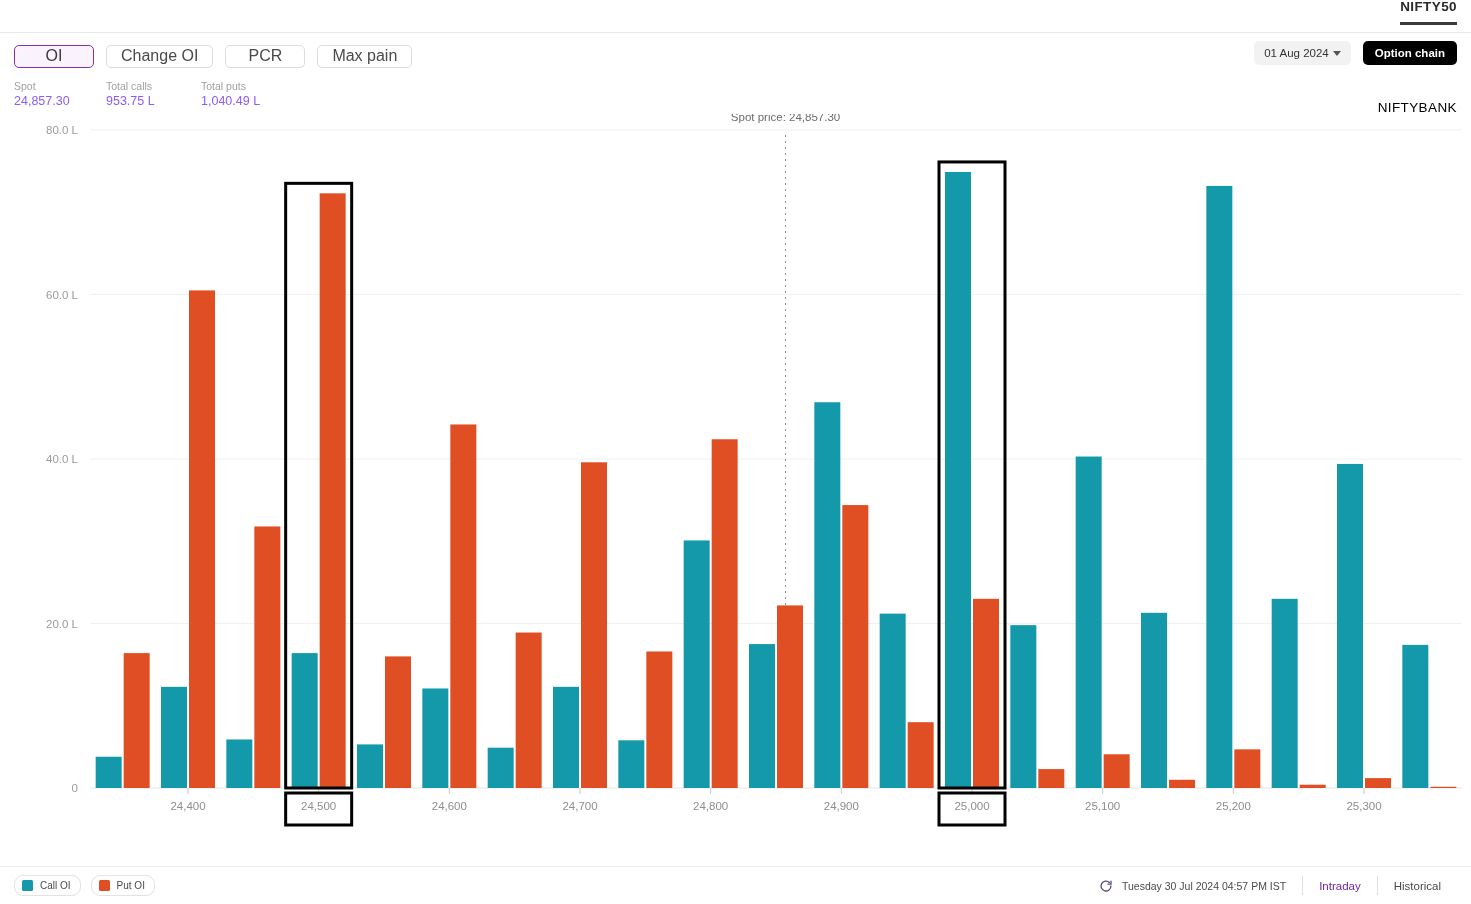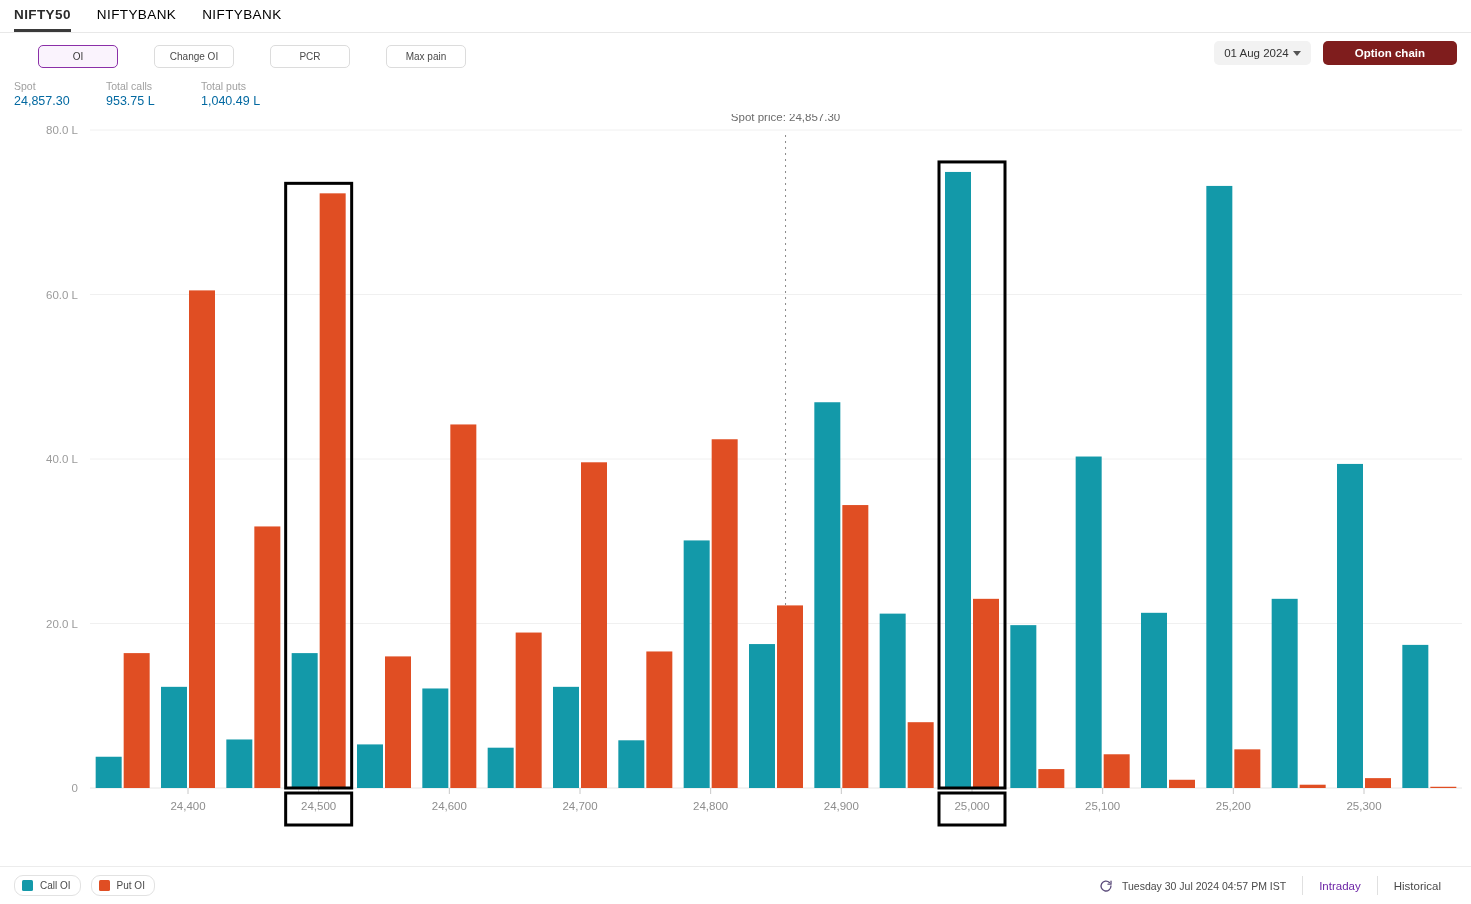--- a/index.html
+++ b/index.html
@@ -11,71 +11,71 @@
     color: #3c3c3c;
     overflow: hidden;
   }
 
   
   .index-tabs {
     display: flex; align-items: flex-end;
     height: 33px; padding: 0 14px;
     border-bottom: 1px solid #e8e8e8;
     gap: 26px;
+    flex-direction: column;
   }
   .index-tab {
     font-size: 13.5px; letter-spacing: .4px;
     color: #000000; padding-bottom: 8px;
     border-bottom: 3px solid transparent;
     cursor: pointer; line-height: 1;
   }
   .index-tab.active { color: #2b2b2b; font-weight: 700; border-bottom-color: #3a3a3a; }
 
   
   .controls {
     position: relative;
     height: 30px; margin-top: 8px;
     padding: 0 14px;
     display: flex; align-items: center; gap: 12px;
   }
   .seg-btn {
     height: 23px; min-width: 80px; padding: 0 14px;
     border: 1px solid #dcdcdc; border-radius: 5px;
-    background: #fff; font-size: 10px; color: #4a4a4a;
+    background: #fff; font-size: 16px; color: #4a4a4a;
     cursor: pointer; display: flex; align-items: center; justify-content: center;
     white-space: nowrap;
-    margin-left: 24px;
   }
   .seg-btn.active {
     border-color: #8b2fa8; background: #faf3fd; color: #3a3a3a;
   }
   .right-controls {
     position: absolute; right: 14px; top: 0;
     display: flex; align-items: center; gap: 12px;
   }
   .date-select {
     height: 24px; padding: 0 10px;
     background: #f2f2f2; border: none; border-radius: 5px;
     font-size: 11.5px; color: #333;
     display: flex; align-items: center; gap: 4px; cursor: pointer;
   }
   .chev { width: 0; height: 0; border-left: 4px solid transparent; border-right: 4px solid transparent; border-top: 5px solid #555; }
   .opt-chain-btn {
-    height: 24px; padding: 0 32px;
-    background: #7f1d1d; color: #fff;
+    height: 24px; padding: 0 12px;
+    background: #000000; color: #fff;
     border: none; border-radius: 5px;
     font-size: 11.5px; font-weight: 700; cursor: pointer;
     display: flex; align-items: center;
   }
 
   
   .stats { display: flex; padding: 8px 14px 0 14px; }
   .stat { margin-right: 0; }
   .stat-label { font-size: 10.5px; color: #a0a0a0; line-height: 14px; }
-  .stat-value { font-size: 12.5px; color: #0369a1; line-height: 17px; }
+  .stat-value { font-size: 12.5px; color: #8b5cf6; line-height: 17px; }
   .stat:nth-child(1) { width: 92px; }
   .stat:nth-child(2) { width: 95px; }
 
   
   .chart-wrap {
     position: relative;
     width: 1471px; height: 745px;
     margin-top: 4px;
   }
   svg.chart { display: block; }

